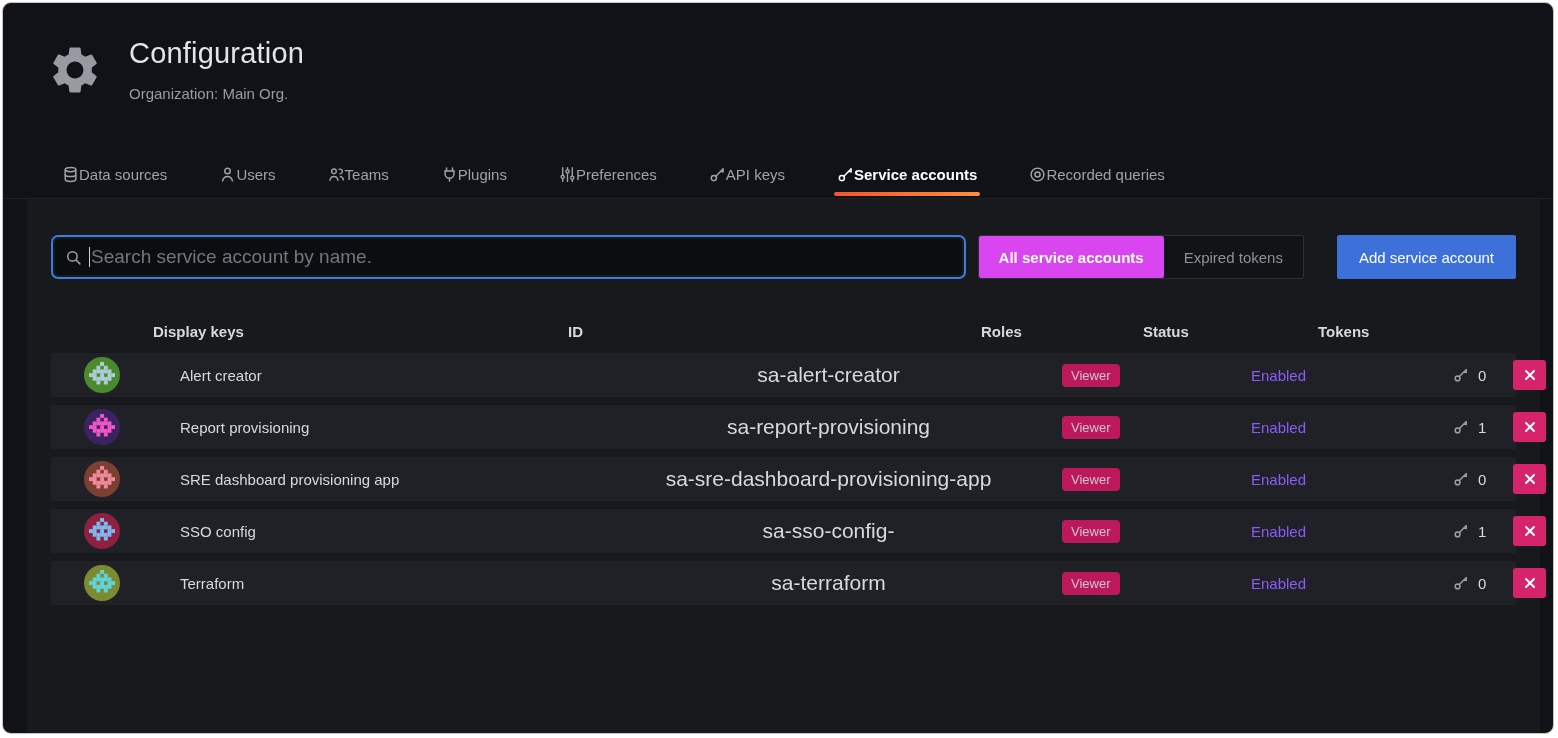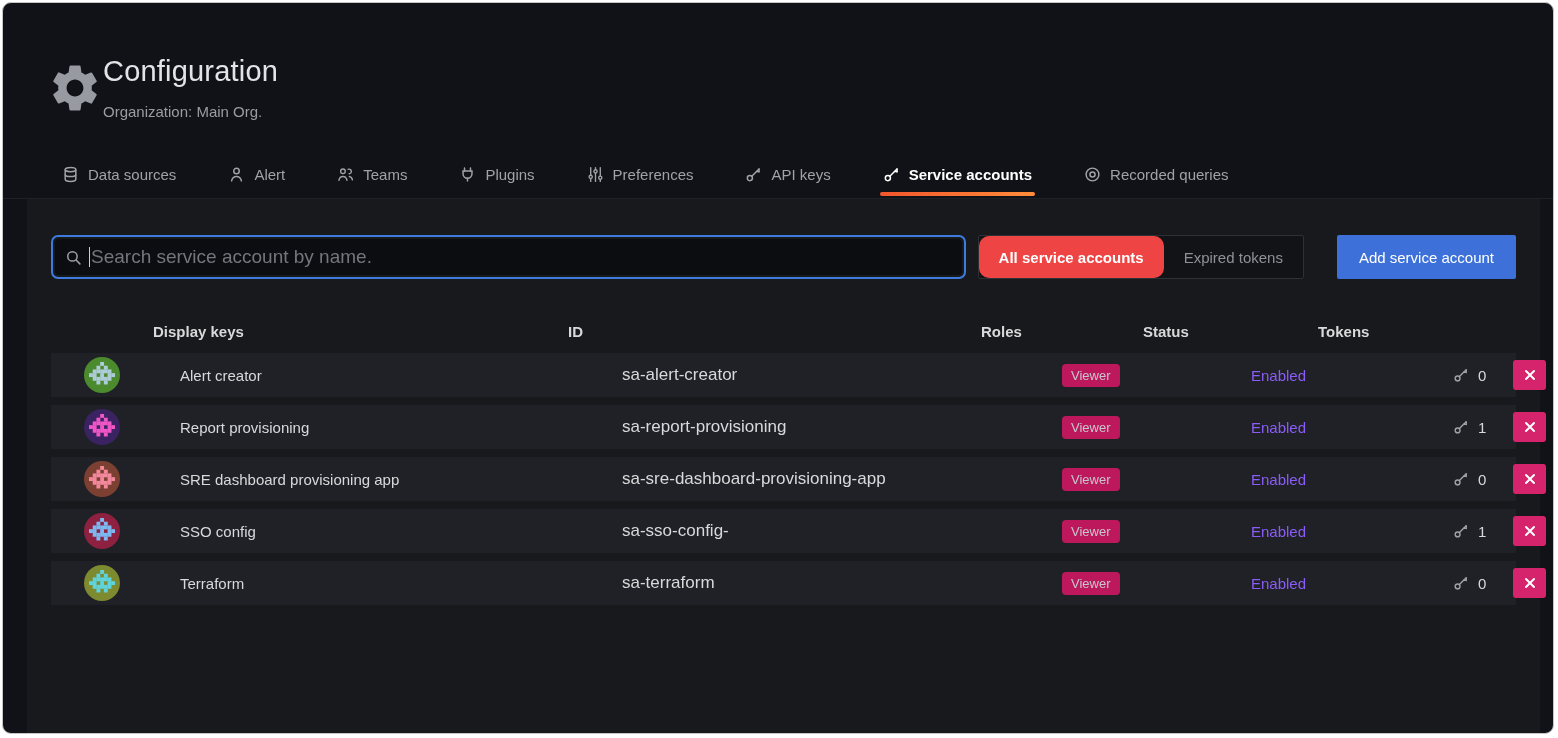--- a/index.html
+++ b/index.html
@@ -3,57 +3,57 @@
 <meta charset="utf-8">
 <style>
   * { box-sizing: border-box; margin: 0; padding: 0; }
   html,body { width: 1558px; height: 738px; background: #ffffff; font-family: "Liberation Sans", sans-serif; }
   .app {
     position: relative; width: 1552px; height: 732px; margin: 2px;
     background: #111217; border: 1px solid #c6c6c6; border-radius: 9px; overflow: hidden;
     color: #d8d9da;
   }
   
-  .header { position: absolute; top: 52px; left: 44px; display: flex; align-items: center; }
+  .header { position: absolute; top: 34px; left: 44px; display: flex; align-items: center; gap: 26px; }
   .gear { width: 56px; height: 56px; color: #979aa1; }
   .gear svg { width: 56px; height: 56px; display: block; }
   .page-title { font-size: 29px; font-weight: 500; color: #e3e4e6; letter-spacing: 0.2px; }
   .page-subtitle { font-size: 15px; color: #9a9ca3; margin-top: 15px; }
   
   .tabs { position: absolute; top: 148px; left: 56px; right: 0; height: 47px; display: flex; align-items: stretch; }
-  .tab { position: relative; display: flex; align-items: center; gap: 9px; margin-right: 46px; padding: 0 3px;
+  .tab { position: relative; display: flex; align-items: center; margin-right: 46px; padding: 0 3px;
          font-size: 15px; color: #9fa2a8; cursor: pointer; justify-content: flex-end; }
   .tab .ticon { width: 17px; height: 17px; display: flex; align-items: center; }
   .tab .ticon svg { width: 17px; height: 17px; }
   .tab.active { color: #ffffff; font-weight: bold; }
   .tab.active .underline { position: absolute; left: 0; right: 0; bottom: 2px; height: 4px; border-radius: 2px;
          background: linear-gradient(90deg, #f2562c, #ff8d3a); }
   .tabbar-divider { position: absolute; top: 195px; left: 0; right: 0; height: 1px; background: #1f2126; }
   
   .panel { position: absolute; top: 196px; left: 24px; right: 13px; bottom: 0; background: #17191d; padding: 36px 24px 0 24px; }
   .toolbar { display: flex; align-items: center; }
   .search-wrap { flex: 1; border: 2px solid #3e7bdf; border-radius: 7px; padding: 2px; margin-right: 12px; }
   .search-inner { display: flex; align-items: center; height: 36px; background: #0c0d11; border-radius: 4px; padding: 0 10px; }
   .search-inner .sicon { width: 17px; height: 17px; color: #9fa2a8; margin-right: 7px; }
   .search-inner .sicon svg { width: 17px; height: 17px; }
   .caret { width: 1px; height: 20px; background: #cfd0d4; margin-right: 1px; }
   .search-input { flex: 1; background: transparent; border: none; outline: none; color: #c2410c; font-size: 19px; font-family: "Liberation Sans", sans-serif; }
   .search-input::placeholder { color: #73767c; }
   .filter-group { display: flex; height: 44px; border: 1px solid #2e3036; border-radius: 2px; background: #121317; overflow: hidden; margin-right: 33px; }
   .filter-option { display: flex; align-items: center; padding: 0 20px; font-size: 15px; color: #8e9196; cursor: pointer; white-space: nowrap; }
-  .filter-option.active { background: #ef4444; color: #ffffff; font-weight: bold; border-radius: 10px; }
+  .filter-option.active { background: #d946ef; color: #ffffff; font-weight: bold; border-radius: 2px; }
   .add-btn { height: 44px; padding: 0 22px; background: #3d71d9; color: #ffffff; font-size: 15px; font-weight: normal;
              border: none; border-radius: 2px; cursor: pointer; font-family: "Liberation Sans", sans-serif; }
   
   .table { margin-top: 30px; }
   .thead, .trow { display: grid; grid-template-columns: 102px 415px 413px 162px 175px 1fr 46px; align-items: center; }
   .thead { height: 44px; font-size: 15px; font-weight: bold; color: #d8d9da; }
   .trow { height: 44px; margin-bottom: 8px; background: #1f2127; gap: 27px; }
   .cell-name { font-size: 15px; color: #d8d9da; }
-  .cell-id { font-size: 17px; color: #d8d9da; }
+  .cell-id { font-size: 21px; color: #d8d9da; text-align: center; }
   .avatar-cell { display: flex; justify-content: center; }
   .avatar { width: 36px; height: 36px; border-radius: 50%; display: flex; align-items: center; justify-content: center; overflow: hidden; }
   .avatar svg { width: 26px; height: 26px; display: block; }
   .role-badge { display: inline-block; background: #be185d; color: #c7c8cc; font-size: 13px; padding: 4px 9px; border-radius: 4px; }
   .cell-status { font-size: 15px; font-weight: 500; color: #8b5cf6; }
   .cell-tokens { display: flex; align-items: center; gap: 9px; font-size: 15px; font-weight: 500; color: #d8d9da; }
   .cell-tokens .kicon { width: 16px; height: 16px; color: #9fa2a8; }
   .cell-tokens .kicon svg { width: 16px; height: 16px; display: block; }
   .delete-btn { width: 33px; height: 30px; background: #d6246c; border: none; border-radius: 3px; cursor: pointer;
                 display: flex; align-items: center; justify-content: center; }
@@ -87,21 +87,21 @@
       </span>
       <span>Data sources</span>
     </div>
     <div class="tab">
       <span class="ticon">
         <svg viewBox="0 0 16 16" fill="none" stroke="currentColor" stroke-width="1.4" stroke-linecap="round">
             <circle cx="8" cy="4.8" r="2.6"></circle>
             <path d="M3.4 14c.6-2.7 2.3-4.1 4.6-4.1s4 1.4 4.6 4.1"></path>
           </svg>
       </span>
-      <span>Alert</span>
+      <span>Users</span>
     </div>
     <div class="tab">
       <span class="ticon">
         <svg viewBox="0 0 16 16" fill="none" stroke="currentColor" stroke-width="1.3" stroke-linecap="round">
             <circle cx="5.6" cy="5" r="2.2"></circle>
             <path d="M1.8 13.4c.5-2.3 2-3.5 3.8-3.5s3.3 1.2 3.8 3.5"></path>
             <path d="M10.4 3.1a2.2 2.2 0 1 1 1 4.2"></path>
             <path d="M11.6 9.9c1.5.2 2.5 1.3 2.9 3.2"></path>
           </svg>
       </span>

